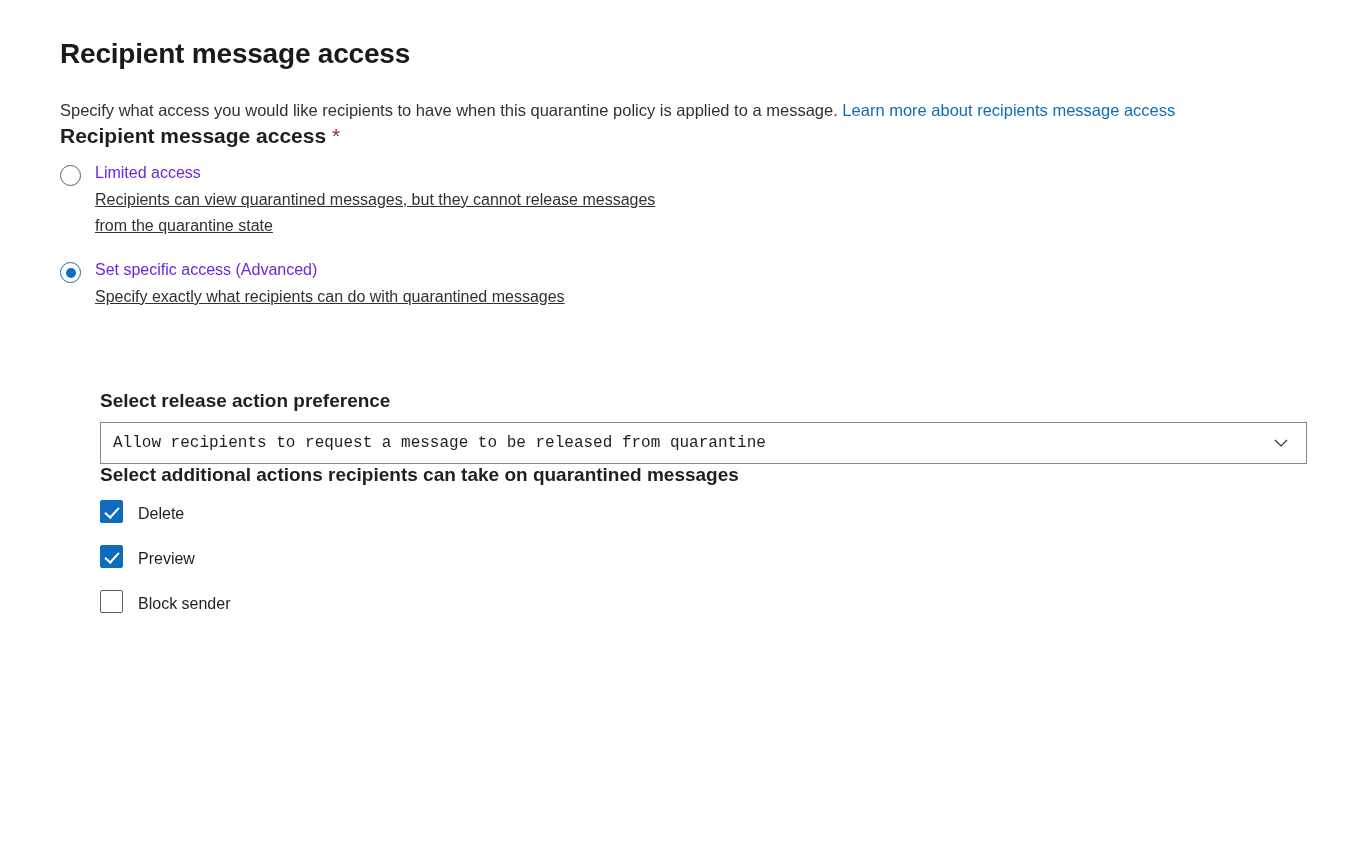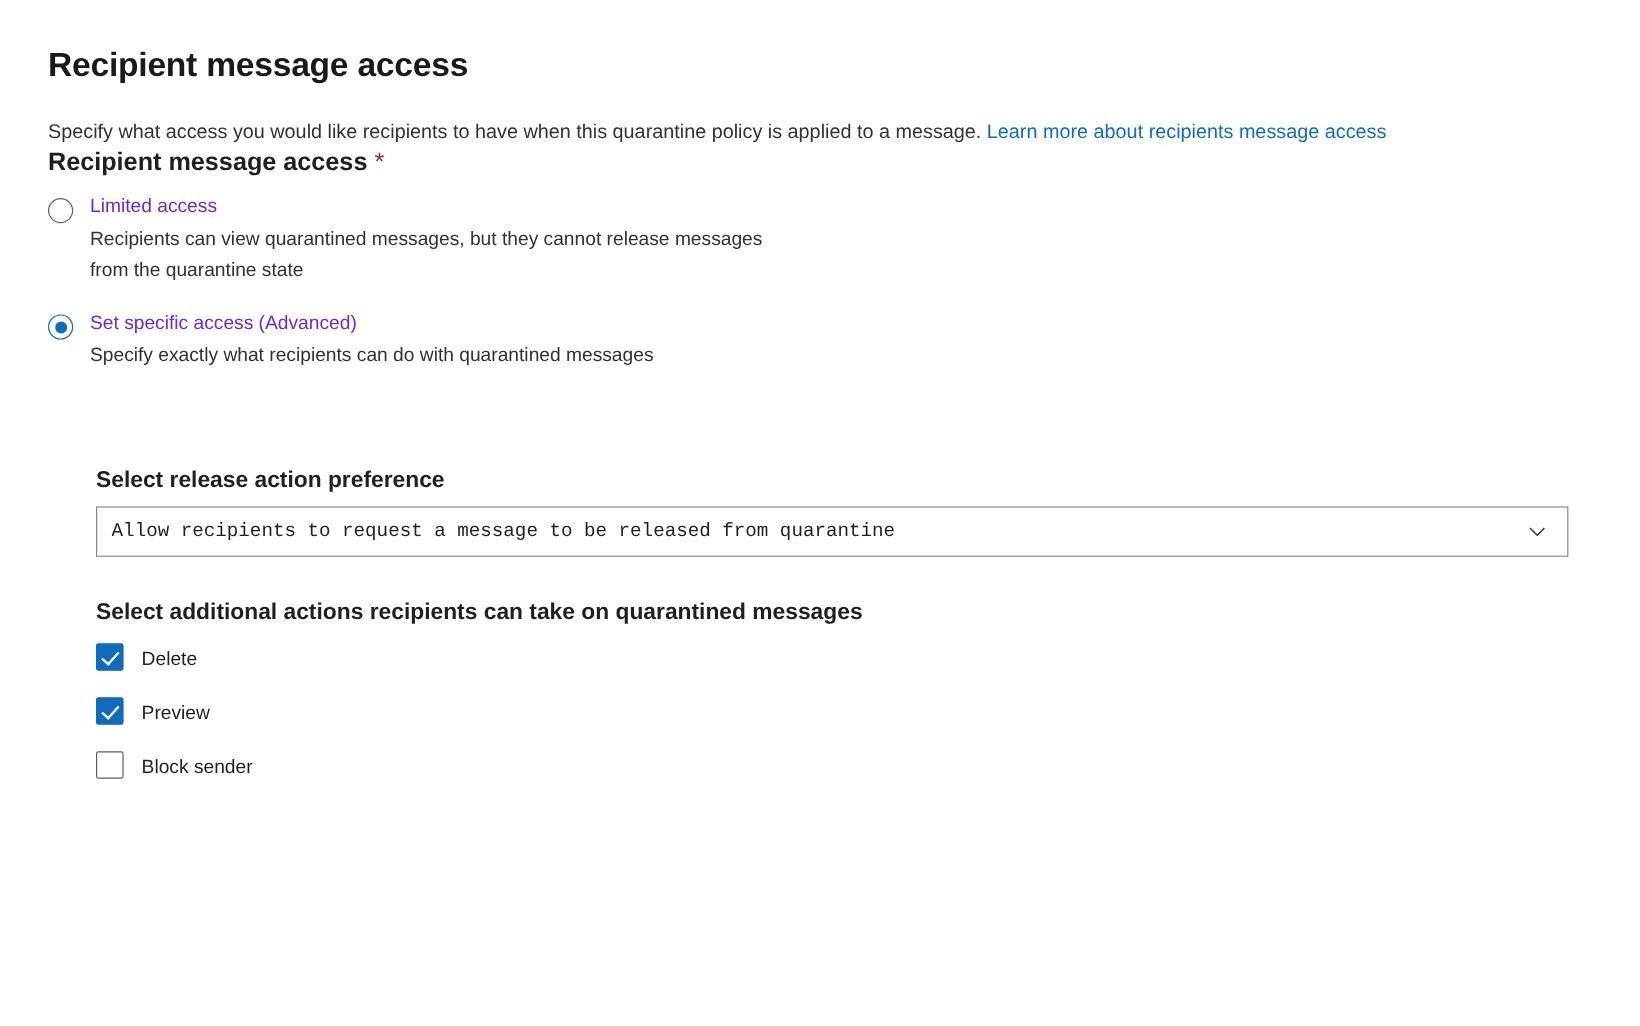--- a/index.html
+++ b/index.html
@@ -12,21 +12,21 @@
     height: 855px;
     font-family: "Liberation Sans", sans-serif;
     color: #201f1e;
     -webkit-font-smoothing: antialiased;
   }
   .page {
     position: relative;
     width: 1355px;
     height: 855px;
     box-sizing: border-box;
-    padding: 28px 48px 0 40px;
+    padding: 28px 48px 0 60px;
     overflow: hidden;
   }
   .page-title {
     font-size: 28px;
     font-weight: bold;
     letter-spacing: -0.2px;
     color: #1b1a19;
     margin: 0;
     padding-top: 10px;
   }
@@ -96,20 +96,21 @@
     display: block;
     line-height: 22px;
   }
   .radio-desc {
     font-size: 16px;
     color: #323130;
     display: block;
     line-height: 26px;
     margin-top: 3px;
     white-space: pre-line;
+    text-decoration: underline;
   }
 
   .advanced-panel {
     margin-left: 40px;
     margin-top: 80px;
     max-width: 1230px;
   }
   .sub-label {
     font-size: 19px;
     font-weight: bold;
@@ -138,21 +139,20 @@
   }
   .chevron {
     width: 14px;
     height: 14px;
     flex: 0 0 auto;
     margin-right: 6px;
   }
   .chevron svg { display: block; }
 
   .sub-label-2 {
-    margin-top: 36px;
   }
   .checkbox-list { margin-top: 14px; }
   .checkbox-row {
     display: flex;
     align-items: flex-end;
     margin-bottom: 22px;
     cursor: pointer;
   }
   .checkbox-box {
     width: 23px;

